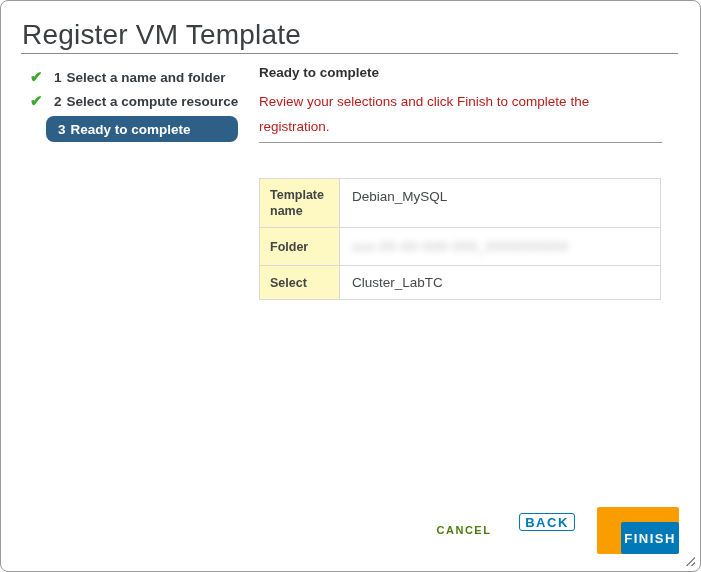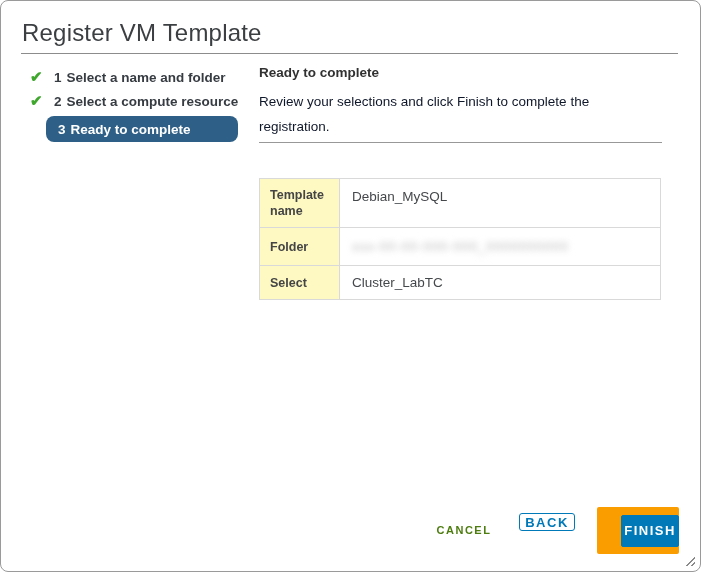--- a/index.html
+++ b/index.html
@@ -16,21 +16,21 @@
     width: 701px; height: 572px;
     background: #ffffff;
     border: 1px solid #9a9a9a;
     border-radius: 8px;
     box-shadow: inset 0 0 0 1px rgba(255,255,255,0.5);
     overflow: hidden;
   }
   .dialog-title {
     position: absolute;
     left: 21px; top: 18px;
-    font-size: 24px;
+    font-size: 28px;
     font-weight: 300;
     color: #3c3f42;
     letter-spacing: 0.2px;
     text-align: center;
   }
   .title-rule {
     position: absolute;
     left: 20px; top: 52px;
     width: 657px; height: 0;
     border-top: 1px solid #8c8c8c;
@@ -75,21 +75,21 @@
   
   .content { position: absolute; left: 258px; top: 64px; width: 403px; }
   .content-heading {
     font-size: 13.5px;
     font-weight: bold;
     color: #313131;
     margin-bottom: 9px;
   }
   .content-desc {
     font-size: 13.5px;
-    color: #0f172a;
+    color: #b91c1c;
     width: 362px;
     line-height: 25px;
   }
   .content-rule {
     position: absolute;
     left: 0; top: 77px;
     width: 403px; height: 0;
     border-top: 1px solid #989898;
   }
 
@@ -161,21 +161,21 @@
     letter-spacing: 1.5px;
     cursor: pointer;
   }
   .finish-highlight {
     position: absolute;
     left: 596px; top: 506px;
     width: 82px; height: 47px;
     background: #fa9d00;
     border-radius: 2px;
     display: flex;
-    align-items: center;
+    align-items: flex-end;
     justify-content: center;
     padding-left: 24px;
   }
   .btn-finish {
     width: 66px; height: 32px;
     background: #0079b8;
     border: 1px solid #0079b8;
     border-radius: 2px;
     color: #ffffff;
     font-family: "Liberation Sans", sans-serif;

